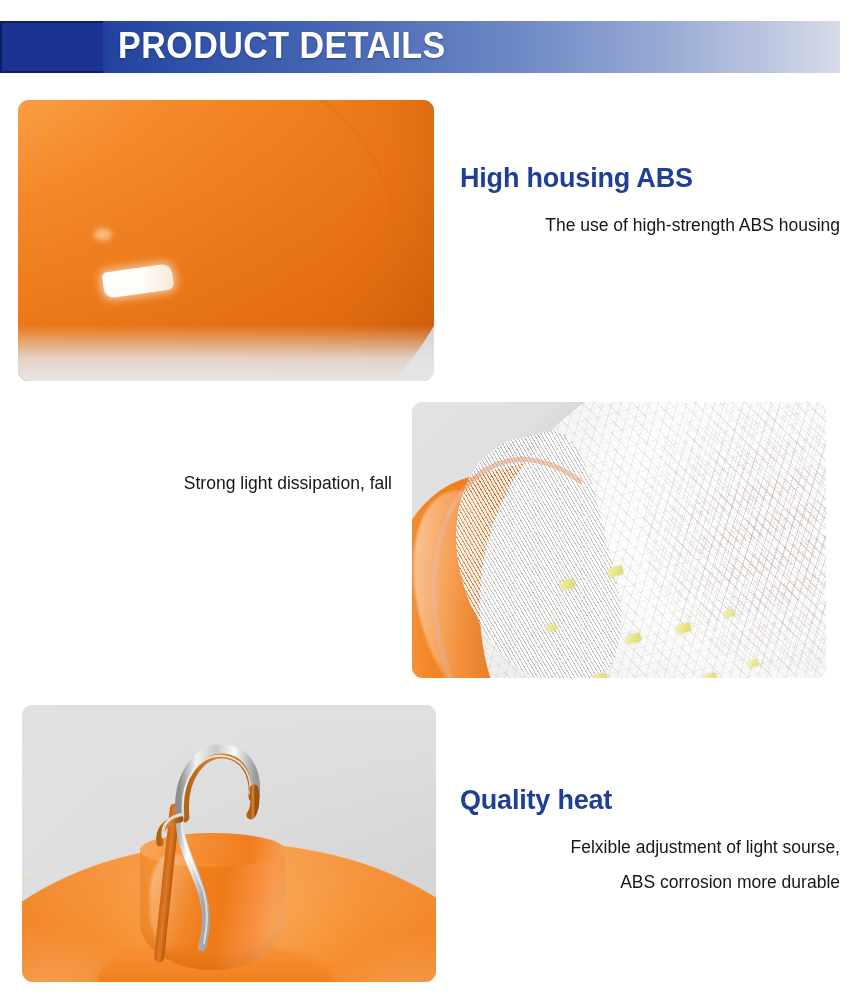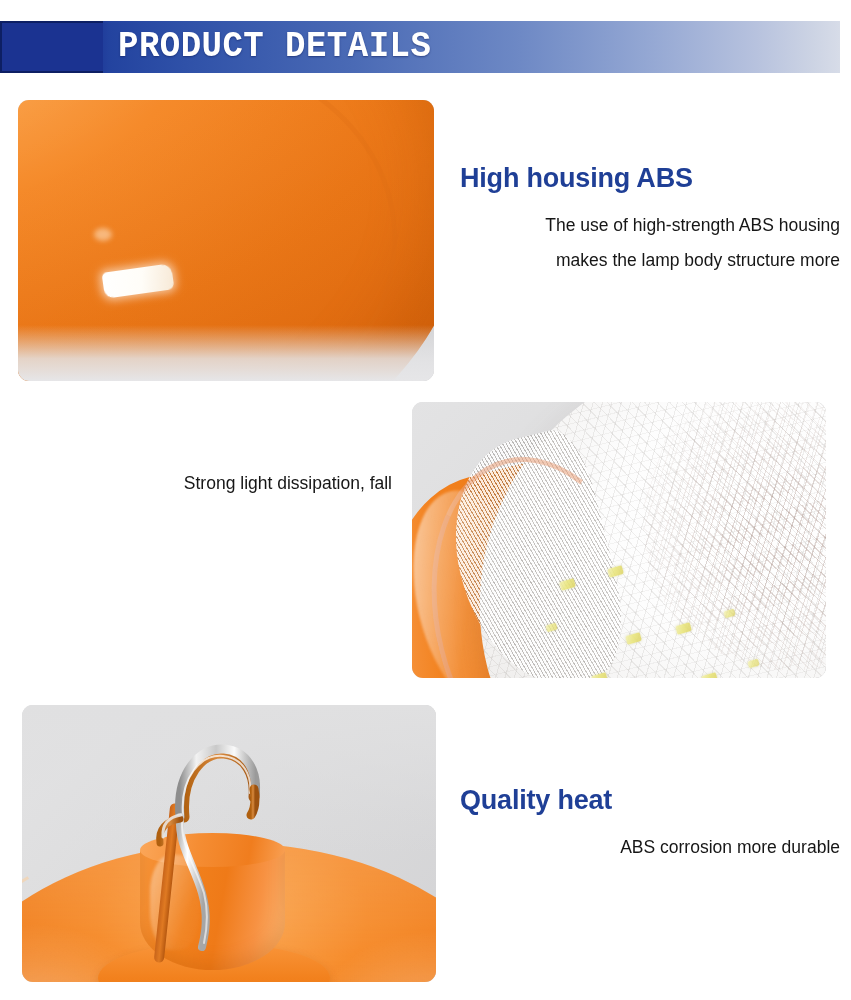--- a/index.html
+++ b/index.html
@@ -16,21 +16,20 @@
     -webkit-font-smoothing: antialiased;
   }
 
   
   .banner {
     position: absolute;
     left: 0;
     top: 21px;
     width: 840px;
     height: 52px;
-    font-family: Liberation Mono, monospace;
   }
   .banner-gradient {
     position: absolute;
     left: 0; top: 0;
     width: 100%; height: 100%;
     background: linear-gradient(90deg,
         #1c3596 0%,
         #1c3596 11%,
         #23439f 13%,
         #2f51a8 22%,
@@ -398,21 +397,20 @@
   <div class="abs-highlight"></div>
   <div class="abs-knurl-shadow"></div>
   <div class="abs-knurl"></div>
   <div class="abs-knurl-teeth"></div>
   <div class="abs-bottom-fade"></div>
 </div>
 
 <div class="txtblock" id="text-abs">
   <div class="heading">High housing ABS</div>
   <div class="bodyline">The use of high-strength ABS housing</div>
-  <div class="bodyline">makes the lamp body structure more</div>
 </div>
 
 <div class="txtblock" id="text-shade">
   <div class="bodyline">Strong light dissipation, fall</div>
 </div>
 
 <div class="photo" id="photo-shade">
   <div class="photo-bg"></div>
   <div class="shade-orange-rim"></div>
   <div class="shade-body"></div>
@@ -483,14 +481,15 @@
 
     <path d="M30,94 C16,96 8,104 10,118" fill="none" stroke="url(#copper)" stroke-width="7" stroke-linecap="round"></path>
     <path d="M31,90 C18,92 12,100 13,112" fill="none" stroke="rgba(235,235,235,0.85)" stroke-width="3" stroke-linecap="round"></path>
 
     <path d="M104,64 C106,76 105,84 101,90" fill="none" stroke="url(#copper)" stroke-width="9" stroke-linecap="round"></path>
   </svg>
 </div>
 
 <div class="txtblock" id="text-hook">
   <div class="heading">Quality heat</div>
+  <div class="bodyline">Felxible adjustment of light sourse,</div>
   <div class="bodyline">ABS corrosion more durable</div>
 </div>
 
 </body></html>

